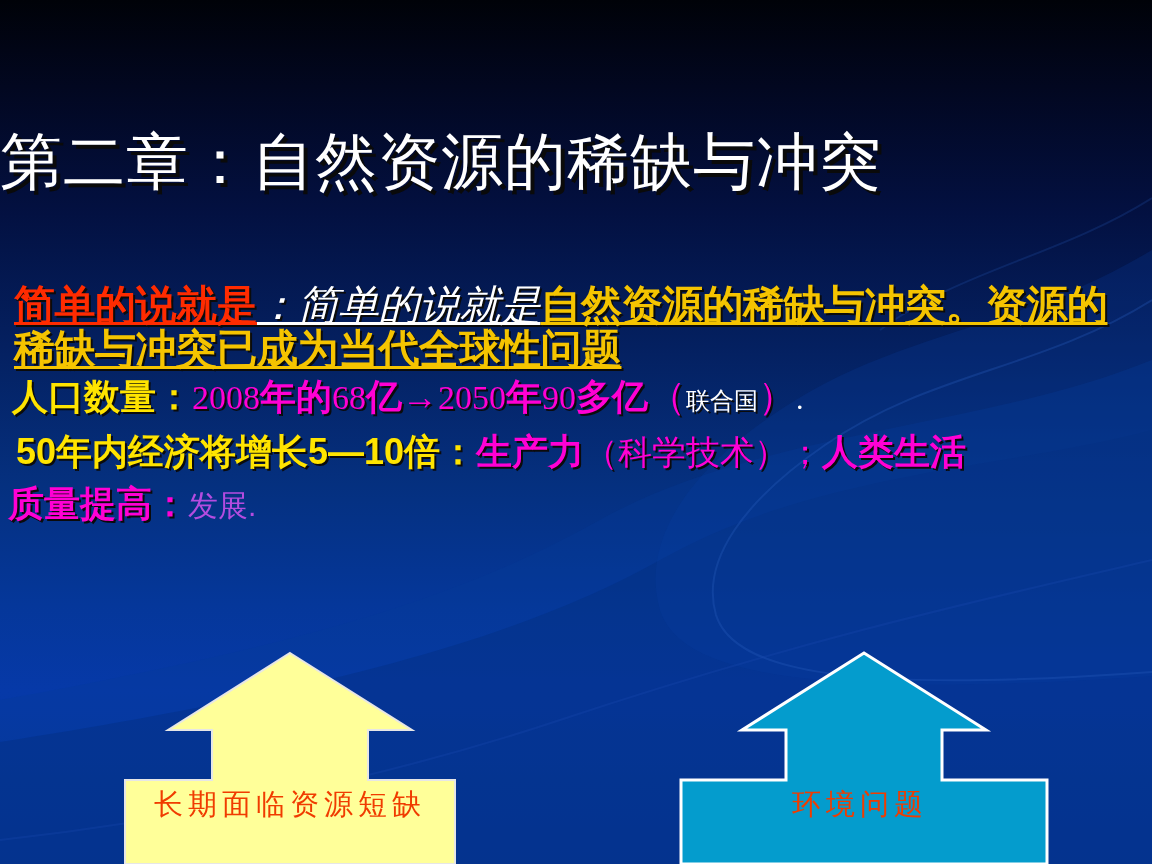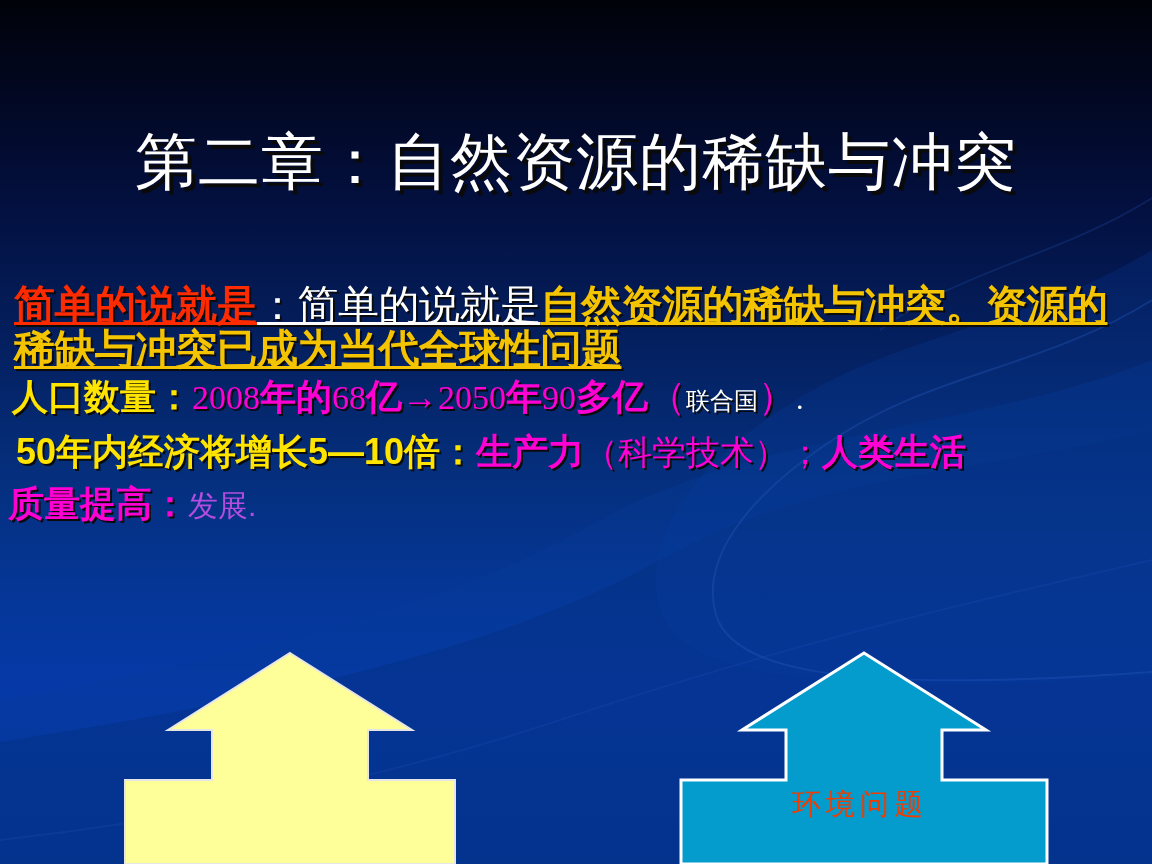--- a/index.html
+++ b/index.html
@@ -33,21 +33,21 @@
     height: 864px;
     pointer-events: none;
   }
 
   
   .title {
     position: absolute;
     left: 0;
     top: 130px;
     width: 1152px;
-    text-align: center;
+    text-align: left;
     color: #ffffff;
     font-family: "Liberation Serif", "DejaVu Serif", serif;
     font-size: 62px;
     line-height: 1.05;
     letter-spacing: 1px;
     text-shadow: 4px 4px 0 #0a0a0a;
     white-space: nowrap;
   }
 
   
@@ -75,20 +75,21 @@
     text-shadow: 2px 2px 0 #0b0b0b;
   }
   .white-u {
     color: #ffffff;
     text-decoration: underline;
     text-decoration-thickness: 3px;
     text-underline-offset: 3px;
     font-weight: normal;
     font-family: "Liberation Serif", "DejaVu Serif", serif;
     text-shadow: 2px 2px 0 #0b0b0b;
+    font-style: italic;
   }
   .gold-u {
     color: #f5c400;
     text-decoration: underline;
     text-decoration-thickness: 3px;
     text-underline-offset: 3px;
     text-shadow: 2px 2px 0 #0b0b0b;
   }
 
   .line3 {
@@ -221,20 +222,21 @@
                L268,140
                L355,140
                L355,224
                L25,224
                L25,140
                L112,140
                L112,90
                L68,90
                Z" fill="#ffff99" stroke="#e6e6e6" stroke-width="2"></path>
     </svg>
+    <div class="arrow-label" style="left:0; top:145px; width:380px;">长期面临资源短缺</div>
   </div>
 
   <div class="arrow-wrap" style="left:660px; top:640px; width:400px; height:224px;">
     <svg width="400" height="224" viewBox="0 0 400 224">
       <path d="M204,13
                L326,90
                L282,90
                L282,140
                L387,140
                L387,224

